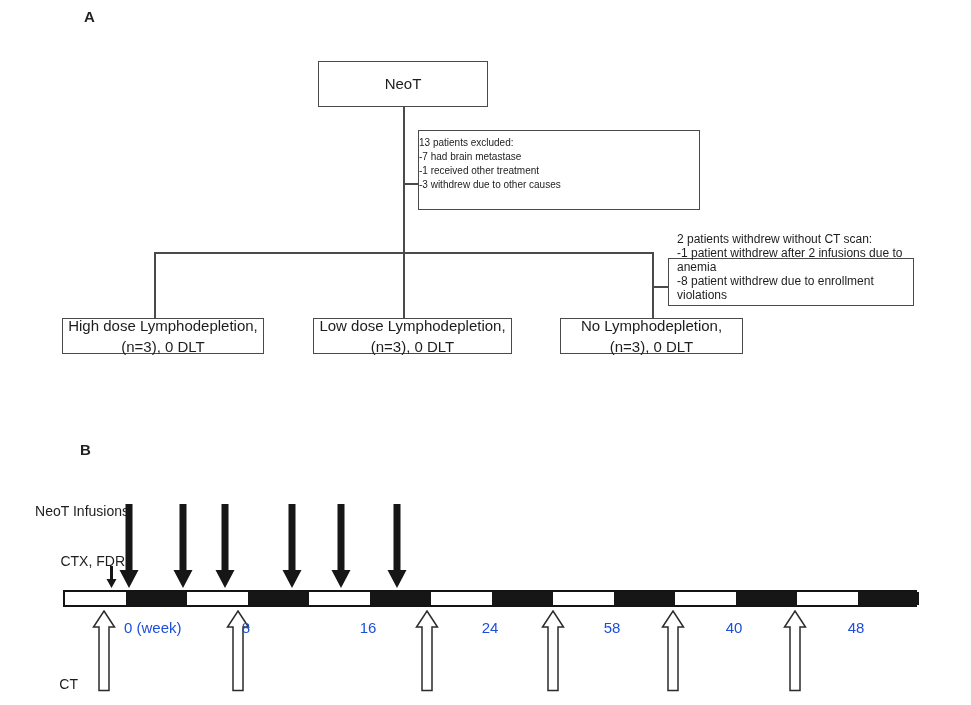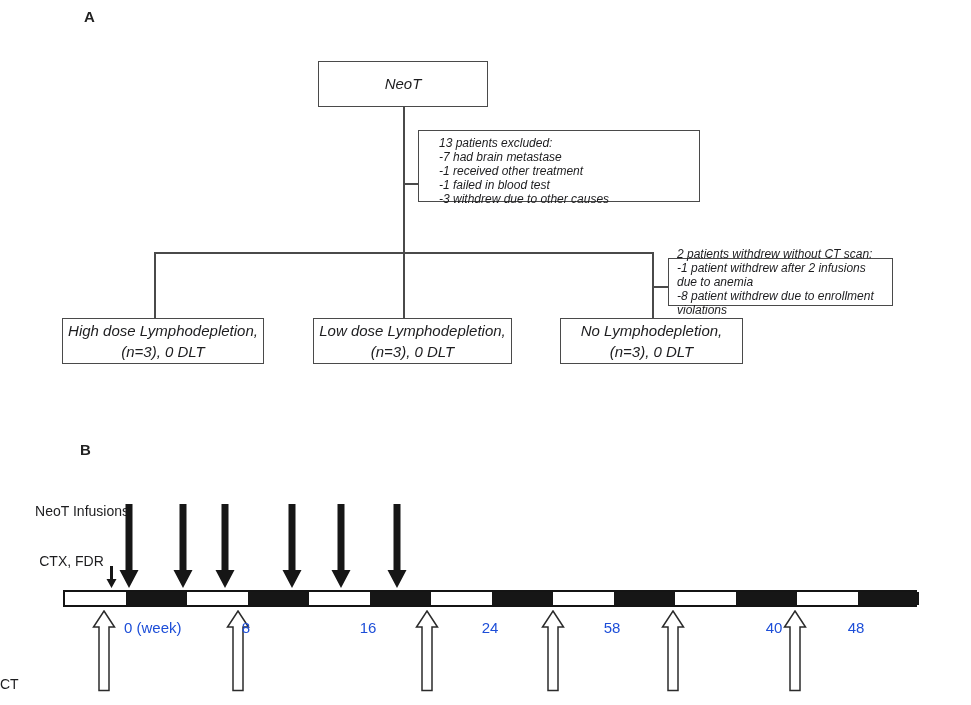--- a/index.html
+++ b/index.html
@@ -5,47 +5,47 @@
   html,body{margin:0;padding:0;background:#ffffff;}
   .figure{
     position:relative;width:971px;height:705px;background:#ffffff;overflow:hidden;
     font-family:"Liberation Sans","DejaVu Sans",sans-serif;color:#1d1d1f;
   }
   .plabel{position:absolute;font-size:15px;font-weight:bold;color:#222;}
   #panelA-label{left:84px;top:8px;}
   #panelB-label{left:80px;top:441px;}
 
   
-  .fbox{position:absolute;border:1.5px solid #4a4a4a;background:#ffffff;box-sizing:border-box;font-style:italic;}
+  .fbox{position:absolute;border:1.5px solid #4a4a4a;background:#ffffff;box-sizing:border-box;}
   .fbox.center{display:flex;flex-direction:column;align-items:center;justify-content:center;text-align:center;}
   #neot-box{left:318px;top:61px;width:170px;height:46px;font-size:15px;line-height:20px;}
-  #excluded-box{left:418px;top:130px;width:282px;height:72px;font-size:12px;line-height:14px;padding:5px 20px;}
-  #withdrew-box{left:668px;top:258px;width:225px;height:48px;font-size:12px;line-height:14px;padding:3px 8px;display:flex;flex-direction:column;justify-content:center;}
-  .armbox{top:318px;height:46px;font-size:15px;line-height:21px;}
+  #excluded-box{left:418px;top:130px;width:282px;height:80px;font-size:10px;line-height:14px;padding:5px 0;}
+  #withdrew-box{left:668px;top:258px;width:246px;height:48px;font-size:12px;line-height:14px;padding:3px 8px;display:flex;flex-direction:column;justify-content:flex-end;}
+  .armbox{top:318px;height:36px;font-size:15px;line-height:21px;}
   #arm-high{left:62px;width:202px;}
   #arm-low{left:313px;width:199px;}
   #arm-no{left:560px;width:183px;}
 
   
   .vline,.hline{position:absolute;background:#4a4a4a;}
   .vline{width:1.5px;}
   .hline{height:1.5px;}
   #line-neot-down{left:403px;top:107px;height:146px;}
   #line-excl{left:403px;top:183px;width:15px;}
   #line-branch{left:154px;top:252px;width:500px;}
   #line-high{left:154px;top:252px;height:66px;}
   #line-low{left:403px;top:252px;height:66px;}
   #line-no{left:652px;top:252px;height:66px;}
   #line-withdrew{left:652px;top:286px;width:16px;}
 
   
   .rowlabel{position:absolute;font-size:14px;color:#1d1d1f;}
   #lbl-infusions{left:0;width:121px;text-align:right;top:503px;padding-left:8px;}
-  #lbl-ctx{left:12px;width:119px;text-align:center;top:553px;}
-  #lbl-ct{left:0;width:78px;top:676px;}
+  #lbl-ctx{left:6px;width:119px;text-align:right;top:553px;}
+  #lbl-ct{left:0;width:78px;text-align:right;top:676px;}
 
   
   #bar{position:absolute;left:63px;top:590px;width:854px;height:17px;border:2px solid #141414;box-sizing:border-box;background:#ffffff;}
   .seg{position:absolute;top:0;height:100%;}
   .seg.black{background:#161616;}
   .tl-arrow{position:absolute;}
   .weeklbl{position:absolute;top:619px;font-size:15px;color:#1d4ed8;white-space:nowrap;}
 </style>
 </head>
 <body>
@@ -63,21 +63,20 @@
   <div class="hline" id="line-withdrew"></div>
 
   <div class="fbox center" id="neot-box">
       <div class="line">NeoT</div>
     </div>
 
   <div class="fbox" id="excluded-box">
       <div class="line">13 patients excluded:</div>
       <div class="line">-7 had brain metastase</div>
       <div class="line">-1 received other treatment</div>
-      <div class="line">-1 failed in blood test</div>
       <div class="line">-3 withdrew due to other causes</div>
     </div>
 
   <div class="fbox" id="withdrew-box">
       <div class="line">2 patients withdrew without CT scan:</div>
       <div class="line"> -1 patient withdrew after 2 infusions due to anemia</div>
       <div class="line"> -8 patient withdrew due to enrollment violations</div>
     </div>
 
   <div class="fbox center armbox" id="arm-high">
@@ -153,17 +152,17 @@
           <polygon points="12,1 22.5,17 17,17 17,80.5 7,80.5 7,17 1.5,17" fill="#ffffff" stroke="#2b2b2b" stroke-width="1.5"></polygon>
         </svg></div>
       <div class="tl-arrow" style="left: 783px; top: 610px;"><svg width="24" height="82" viewBox="0 0 24 82">
           <polygon points="12,1 22.5,17 17,17 17,80.5 7,80.5 7,17 1.5,17" fill="#ffffff" stroke="#2b2b2b" stroke-width="1.5"></polygon>
         </svg></div>
       <div class="weeklbl" style="left: 124px;">0 (week)</div>
       <div class="weeklbl" style="left: 246px; transform: translateX(-50%);">8</div>
       <div class="weeklbl" style="left: 368px; transform: translateX(-50%);">16</div>
       <div class="weeklbl" style="left: 490px; transform: translateX(-50%);">24</div>
       <div class="weeklbl" style="left: 612px; transform: translateX(-50%);">58</div>
-      <div class="weeklbl" style="left: 774px; transform: translateX(-50%); text-align: right;">40</div>
+      <div class="weeklbl" style="left: 734px; transform: translateX(-50%); text-align: right;">40</div>
       <div class="weeklbl" style="left: 856px; transform: translateX(-50%);">48</div>
     </div>
 
 </div>
 
 </body></html>

